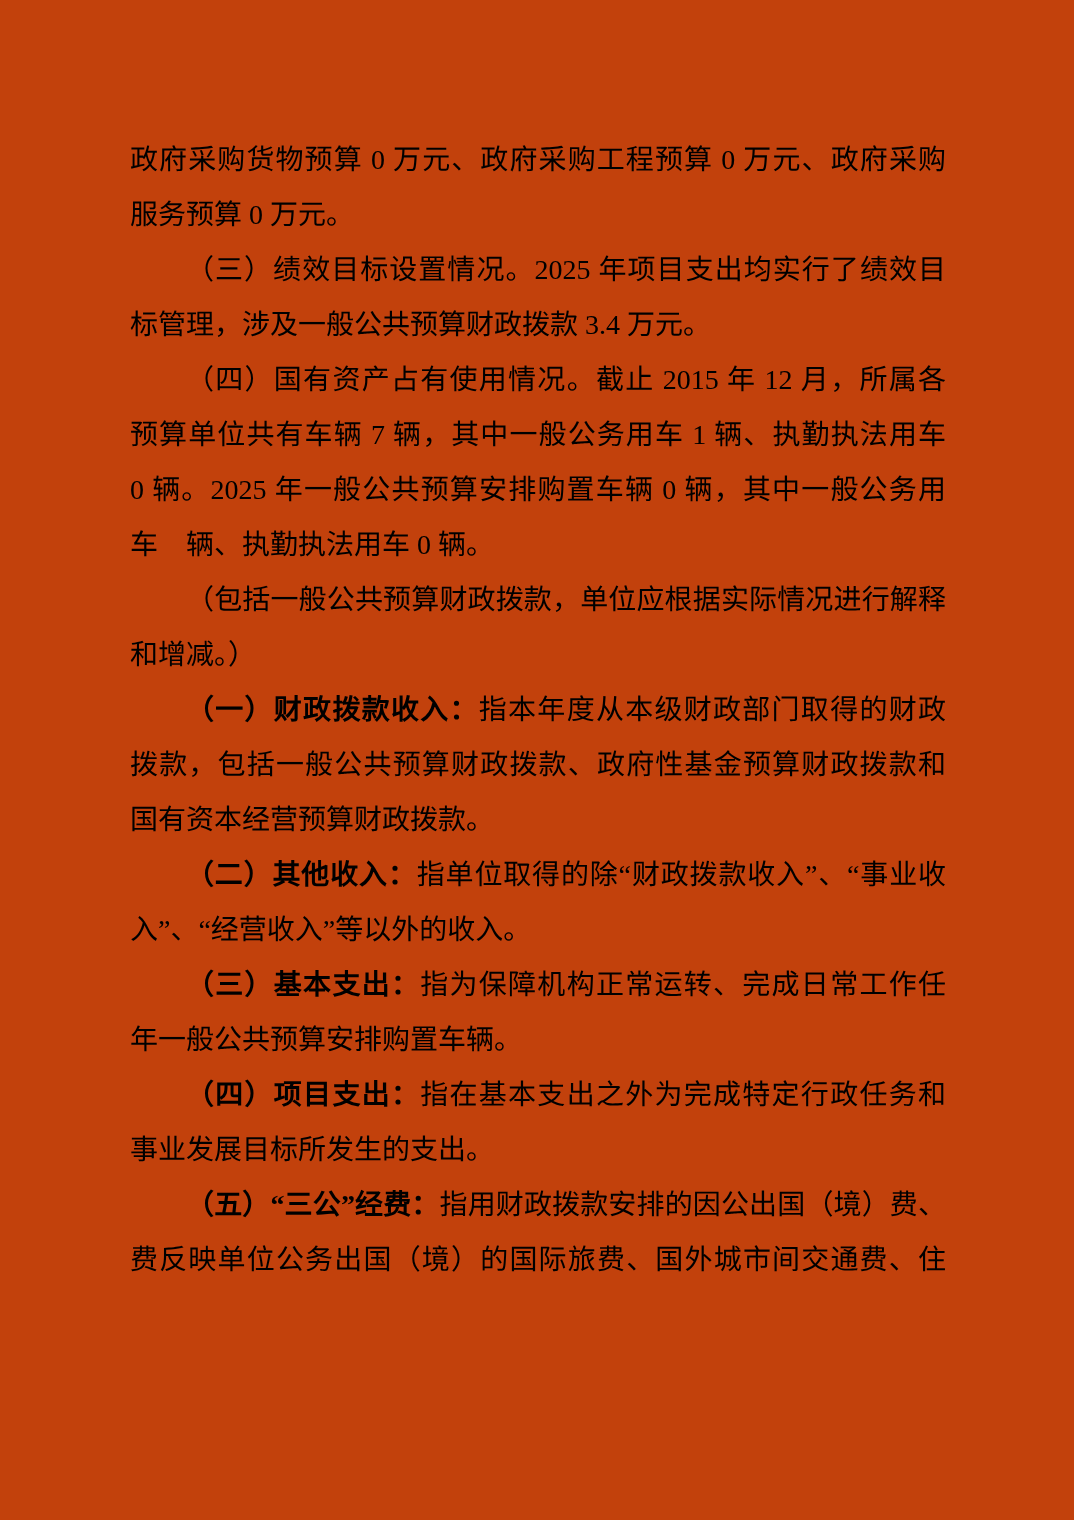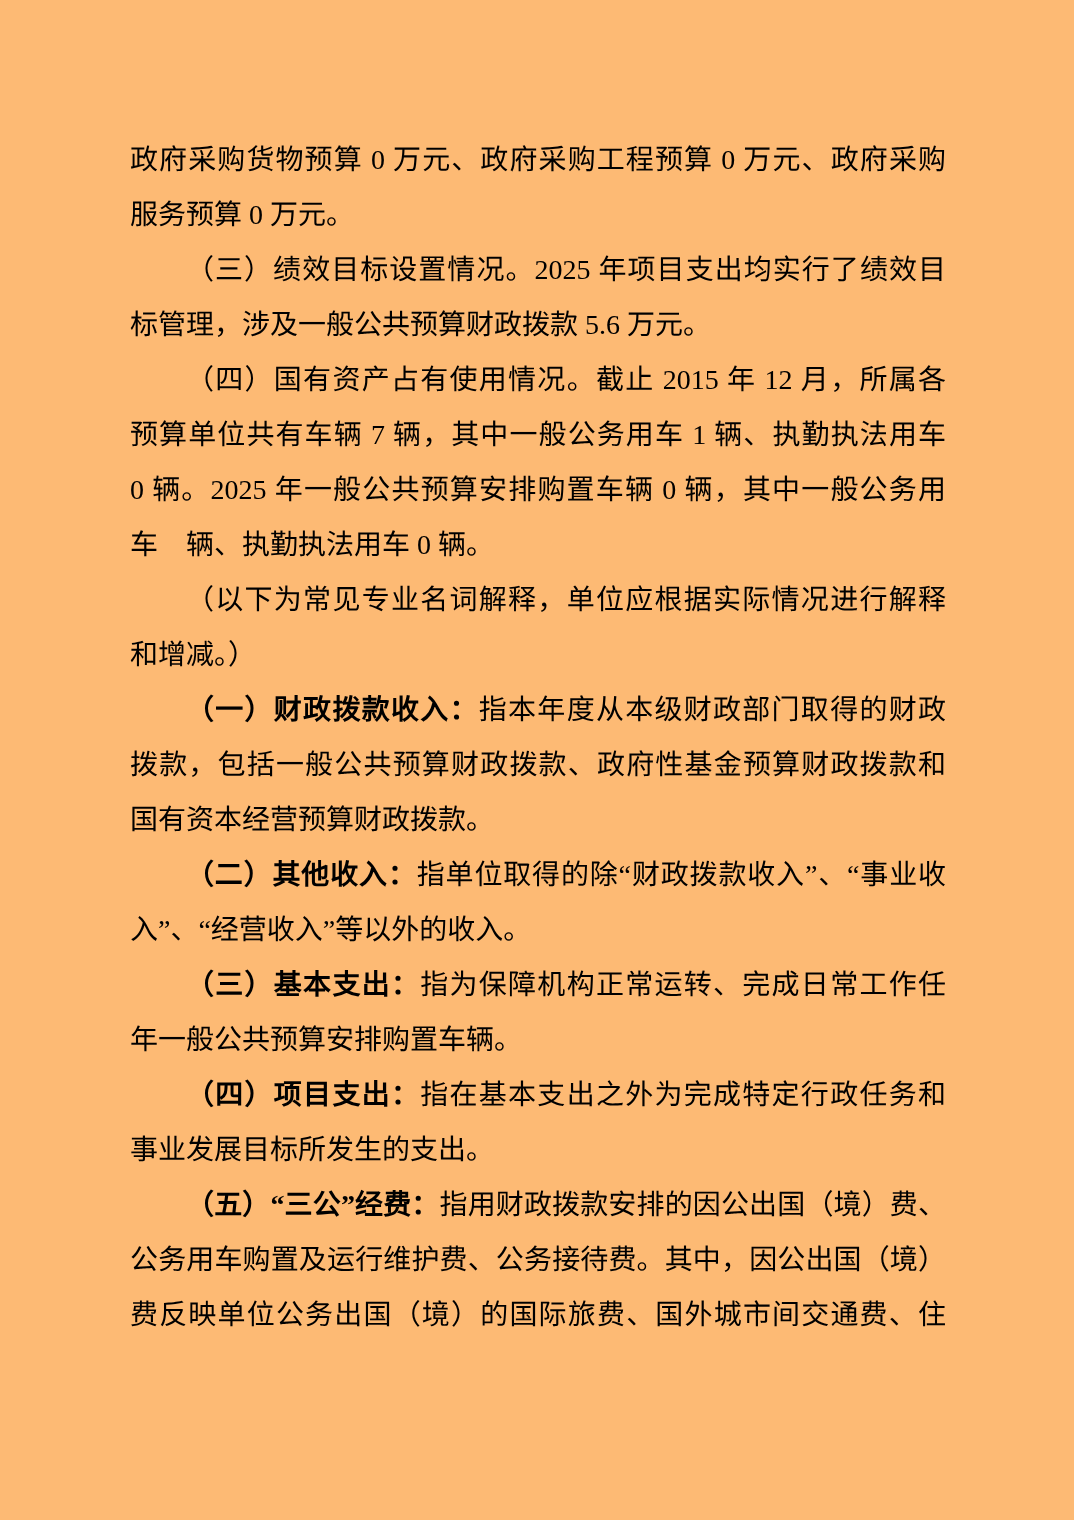--- a/index.html
+++ b/index.html
@@ -4,21 +4,21 @@
 <style>
   html, body {
     margin: 0;
     padding: 0;
     background: #ffffff;
   }
   .page {
     position: relative;
     width: 1074px;
     height: 1520px;
-    background: #fdba74;
+    background: #c2410c;
     color: #000000;
     overflow: hidden;
   }
   .doc {
     position: absolute;
     left: 130px;
     top: 132px;
     width: 816px;
   }
   .ln {
@@ -50,42 +50,41 @@
 </head>
 <body>
 
 <div class="page">
   <main class="doc">
 
     <p class="ln fill">政府采购货物预算 0 万元、政府采购工程预算 0 万元、政府采购</p>
     <p class="ln endln">服务预算 0 万元。</p>
 
     <p class="ln fill indent">（三）绩效目标设置情况。2025 年项目支出均实行了绩效目</p>
-    <p class="ln endln">标管理，涉及一般公共预算财政拨款 5.6 万元。</p>
+    <p class="ln endln">标管理，涉及一般公共预算财政拨款 3.4 万元。</p>
 
     <p class="ln fill indent">（四）国有资产占有使用情况。截止 2015 年 12 月，所属各</p>
     <p class="ln fill">预算单位共有车辆 7 辆，其中一般公务用车 1 辆、执勤执法用车</p>
     <p class="ln fill">0 辆。2025 年一般公共预算安排购置车辆 0 辆，其中一般公务用</p>
     <p class="ln endln">车　辆、执勤执法用车 0 辆。</p>
 
 
-    <p class="ln fill indent">（以下为常见专业名词解释，单位应根据实际情况进行解释</p>
+    <p class="ln fill indent">（包括一般公共预算财政拨款，单位应根据实际情况进行解释</p>
     <p class="ln endln">和增减。）</p>
 
     <p class="ln fill indent"><span class="b">（一）财政拨款收入：</span><span>指本年度从本级财政部门取得的财政</span></p>
     <p class="ln fill">拨款，包括一般公共预算财政拨款、政府性基金预算财政拨款和</p>
     <p class="ln endln">国有资本经营预算财政拨款。</p>
 
     <p class="ln fill indent"><span class="b">（二）其他收入：</span><span>指单位取得的除“财政拨款收入”、“事业收</span></p>
     <p class="ln endln">入”、“经营收入”等以外的收入。</p>
 
     <p class="ln fill indent"><span class="b">（三）基本支出：</span><span>指为保障机构正常运转、完成日常工作任</span></p>
     <p class="ln endln">年一般公共预算安排购置车辆。</p>
 
     <p class="ln fill indent"><span class="b">（四）项目支出：</span><span>指在基本支出之外为完成特定行政任务和</span></p>
     <p class="ln endln">事业发展目标所发生的支出。</p>
 
     <p class="ln fill indent"><span class="b">（五）“三公”经费：</span><span>指用财政拨款安排的因公出国（境）费、</span></p>
-    <p class="ln fill">公务用车购置及运行维护费、公务接待费。其中，因公出国（境）</p>
     <p class="ln fill">费反映单位公务出国（境）的国际旅费、国外城市间交通费、住</p>
 
   </main>
 </div>
 
 </body></html>

